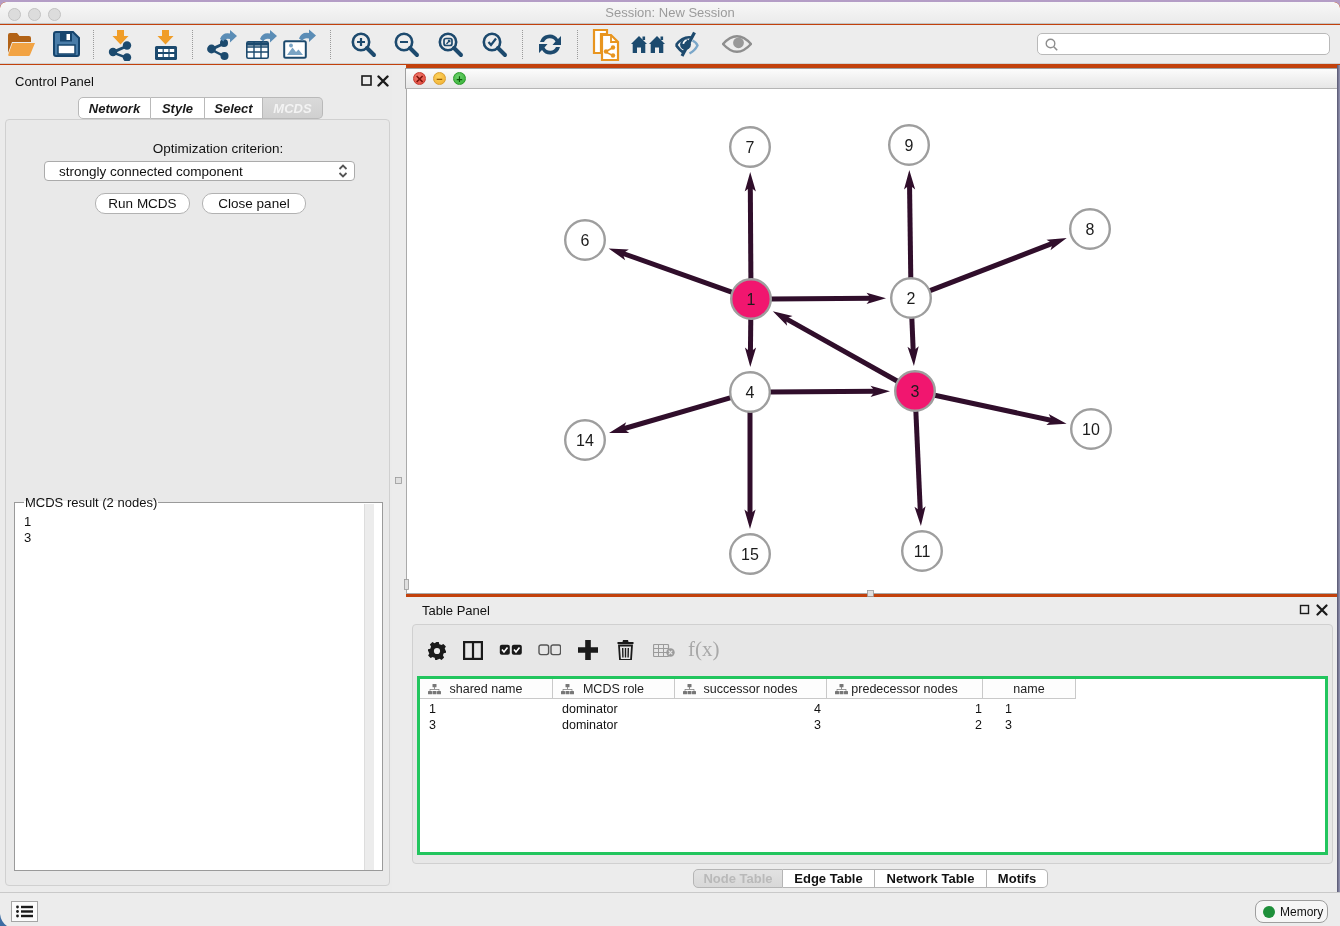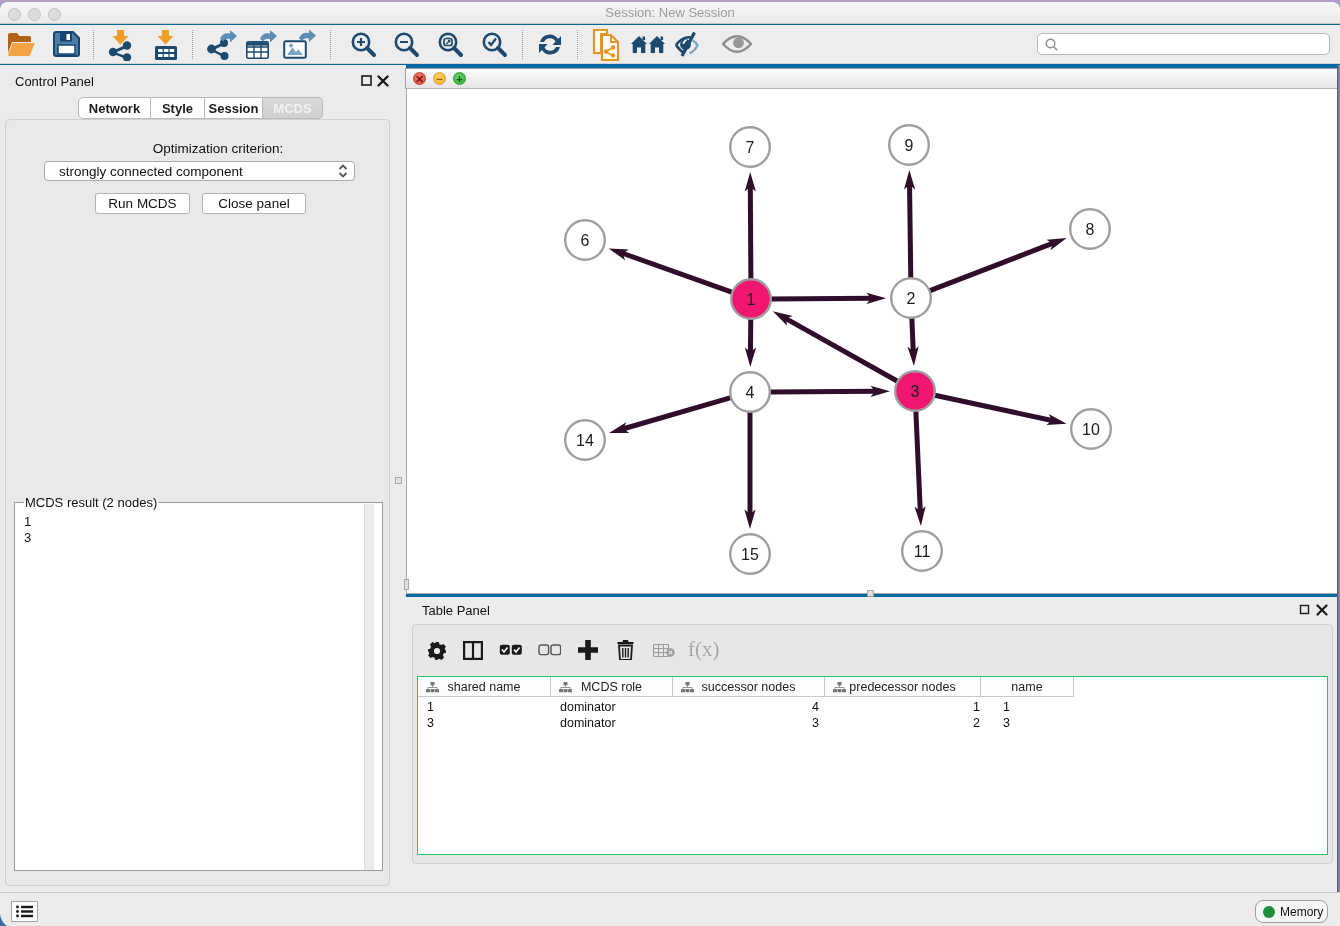--- a/index.html
+++ b/index.html
@@ -1,53 +1,53 @@
 <!DOCTYPE html>
 <html><head><meta charset="utf-8">
 <style>
 *{margin:0;padding:0;box-sizing:border-box;}
 html,body{width:1340px;height:926px;overflow:hidden;}
 body{font-family:"Liberation Sans",sans-serif;background:#b49dc6;position:relative;}
-.win{position:absolute;left:0;top:2px;width:1340px;height:924px;background:#0369a1;border-radius:6px 6px 0 0;overflow:hidden;}
+.win{position:absolute;left:0;top:2px;width:1340px;height:924px;background:#c2410c;border-radius:6px 6px 0 0;overflow:hidden;}
 
 .titlebar{position:absolute;left:0;top:0;width:1340px;height:22px;background:linear-gradient(#f7f7f7,#ebebeb);border-bottom:1px solid #c4c4c4;border-radius:6px 6px 0 0;}
 .tl{position:absolute;top:6px;width:13px;height:13px;border-radius:50%;background:#dcdcdc;border:1px solid #c2c2c2;}
 .title-text{position:absolute;top:3px;left:0;width:100%;text-align:center;font-size:13px;color:#9b9b9b;}
 
 .toolbar{position:absolute;left:0;top:23px;width:1340px;height:39px;background:#ededed;border-bottom:1px solid #d2d2d2;}
 .sep{position:absolute;top:5px;height:29px;width:0;border-left:1px dotted #9a9a9a;}
 .tbi{position:absolute;top:3px;}
 .searchbox{position:absolute;left:1037px;top:8px;width:293px;height:22px;background:#fff;border:1px solid #b9b9b9;border-radius:5px;}
 
 .cpanel{position:absolute;left:0;top:63px;width:392px;height:827px;background:#ebebeb;}
 .cp-title{position:absolute;left:15px;top:9px;font-size:13px;color:#111;text-align:right;}
 .cp-body{position:absolute;left:5px;top:54px;width:385px;height:767px;background:#e9e9e9;border:1px solid #d0d0d0;border-radius:4px;}
-.tabs{position:absolute;left:78px;top:32px;height:22px;display:flex;z-index:5;}
+.tabs{position:absolute;left:78px;top:32px;height:22px;display:flex;z-index:5;font-style:italic;}
 .tab{height:22px;font-size:13px;font-weight:bold;color:#1a1a1a;background:#fff;border:1px solid #b9b9b9;border-left:none;display:flex;align-items:center;justify-content:center;box-sizing:border-box;}
 .tab.first{border-left:1px solid #b9b9b9;border-radius:5px 0 0 5px;}
 .tab.sel{background:linear-gradient(#dadada,#d0d0d0);color:#f3f3f3;border-radius:0 5px 5px 0;}
 .opt-label{position:absolute;left:0;top:76px;width:392px;text-align:center;font-size:13.5px;color:#111;padding-left:44px;}
 .dropdown{position:absolute;left:44px;top:96px;width:311px;height:20px;background:#fff;border:1px solid #ababab;border-radius:4px;font-size:13.5px;color:#111;line-height:19px;padding-left:14px;}
-.btn{position:absolute;height:21px;background:#fff;border:1px solid #b2b2b2;border-radius:3px;font-size:13.5px;color:#111;text-align:center;line-height:19px;}
+.btn{position:absolute;height:21px;background:#fff;border:1px solid #b2b2b2;border-radius:10px;font-size:13.5px;color:#111;text-align:center;line-height:19px;}
 .fieldset{position:absolute;left:14px;top:437px;width:369px;height:369px;background:#fff;border:1px solid #9a9a9a;}
 .fs-label{position:absolute;left:9px;top:-8px;background:linear-gradient(#e9e9e9 42%,#fff 42%);padding:0 1px;font-size:13px;color:#111;}
 .fs-scroll{position:absolute;right:8px;top:1px;width:10px;height:366px;background:#ececec;border-left:1px solid #ddd;}
 .fs-text{position:absolute;left:9px;top:11px;font-size:13px;color:#111;line-height:16px;}
 
 .vsplit{position:absolute;left:392px;top:63px;width:14px;height:827px;background:#ececec;}
 
 .netwin{position:absolute;left:406px;top:87px;width:933px;height:505px;background:#fff;border:1px solid #aaa;border-top:none;}
 .net-titlebar{position:absolute;left:405px;top:66px;width:935px;height:21px;background:linear-gradient(#fcfcfc,#e6e6e6);border:1px solid #9f9f9f;border-bottom:1px solid #b5b5b5;}
 .net-title{position:absolute;left:0;top:4px;width:100%;text-align:center;font-size:12.5px;font-weight:bold;color:#222;}
 .mac{position:absolute;top:3px;width:13px;height:13px;border-radius:50%;font-size:11px;line-height:12px;text-align:center;}
 
 .tpanel{position:absolute;left:405px;top:595px;width:935px;height:295px;background:#ececec;}
 .tp-title{position:absolute;left:17px;top:6px;font-size:13px;color:#111;}
 .tp-body{position:absolute;left:7px;top:27px;width:921px;height:240px;background:#e7e7e7;border:1px solid #d0d0d0;border-radius:4px;}
-.tbl{position:absolute;left:12px;top:79px;width:911px;height:179px;background:#fff;border:1px solid #22c55e;}
+.tbl{position:absolute;left:12px;top:79px;width:911px;height:179px;background:#fff;border:3px solid #22c55e;}
 .th{position:absolute;top:0;height:20px;background:#fdfdfd;border-right:1px solid #c9c9c9;border-bottom:1px solid #c9c9c9;font-size:12.5px;color:#222;text-align:center;line-height:20px;}
 .hic{position:absolute;left:8px;top:5px;width:13px;height:11px;}
 .td{position:absolute;font-size:12.5px;color:#111;height:16px;line-height:16px;}
 .btabs{position:absolute;left:288px;top:272px;height:19px;display:flex;}
 .btab{height:19px;font-size:13px;font-weight:bold;color:#111;background:#fff;border:1px solid #b5b5b5;border-left:none;display:flex;align-items:center;justify-content:center;box-sizing:border-box;}
 .btab.first{border-left:1px solid #b5b5b5;border-radius:5px 0 0 5px;background:linear-gradient(#e2e2e2,#d8d8d8);color:#b9b9b9;}
 .btab.last{border-radius:0 5px 5px 0;}
 
 .statusbar{position:absolute;left:0;top:890px;width:1340px;height:36px;background:#ececec;border-top:1px solid #c9c9c9;}
 .winbtn{position:absolute;width:12px;height:12px;}
@@ -217,21 +217,21 @@
   <svg class="winbtn" style="left:361px;top:10px" viewBox="0 0 12 12">
         <rect x="1" y="1" width="9" height="9" fill="none" stroke="#1a1a1a" stroke-width="1.6"></rect>
       </svg>
   <svg class="winbtn" style="left:377px;top:10px" viewBox="0 0 12 12">
         <path d="M1.5 1.5 L10.5 10.5 M10.5 1.5 L1.5 10.5" stroke="#1a1a1a" stroke-width="2.4" stroke-linecap="round"></path>
       </svg>
   <div class="cp-body"></div>
   <div class="tabs">
     <div class="tab first" style="width:73px">Network</div>
         <div class="tab" style="width:54px">Style</div>
-        <div class="tab" style="width:58px">Session</div>
+        <div class="tab" style="width:58px">Select</div>
         <div class="tab sel" style="width:60px">MCDS</div>
   </div>
   <div class="opt-label">Optimization criterion:</div>
   <div class="dropdown">strongly connected component
     <svg width="12" height="14" style="position:absolute;right:5px;top:2px" viewBox="0 0 12 14">
           <path d="M2.5 5 L6 1.5 L9.5 5" fill="none" stroke="#555" stroke-width="1.8"></path>
           <path d="M2.5 9 L6 12.5 L9.5 9" fill="none" stroke="#555" stroke-width="1.8"></path>
         </svg>
   </div>
   <div class="btn" style="left:95px;top:128px;width:95px;">Run MCDS</div>
@@ -423,20 +423,26 @@
     <div class="td" style="left:142px;top:22px;">dominator</div>
     <div class="td" style="left:255px;top:22px;width:146px;text-align:right;">4</div>
     <div class="td" style="left:407px;top:22px;width:155px;text-align:right;">1</div>
     <div class="td" style="left:585px;top:22px;">1</div>
     <div class="td" style="left:9px;top:38px;">3</div>
     <div class="td" style="left:142px;top:38px;">dominator</div>
     <div class="td" style="left:255px;top:38px;width:146px;text-align:right;">3</div>
     <div class="td" style="left:407px;top:38px;width:155px;text-align:right;">2</div>
     <div class="td" style="left:585px;top:38px;">3</div>
   </div>
+  <div class="btabs">
+    <div class="btab first" style="width:90px">Node Table</div>
+        <div class="btab" style="width:92px">Edge Table</div>
+        <div class="btab" style="width:112px">Network Table</div>
+        <div class="btab last" style="width:61px">Motifs</div>
+  </div>
  </div>
  <div style="position:absolute;left:1337px;top:63px;width:3px;height:863px;background:linear-gradient(90deg,#55556f,#9a9ab8);"></div>
  <div class="statusbar">
    <div style="position:absolute;left:11px;top:8px;width:27px;height:21px;background:#fbfbfb;border:1px solid #a5a5a5;">
      <svg width="17" height="13" style="position:absolute;left:4px;top:3px" viewBox="0 0 17 13">
           <g fill="#1a1a1a">
             <circle cx="1.5" cy="2" r="1.4"></circle>
             <rect x="5" y="0.8" width="12" height="2.4"></rect>
             <circle cx="1.5" cy="6.5" r="1.4"></circle>
             <rect x="5" y="5.3" width="12" height="2.4"></rect>

